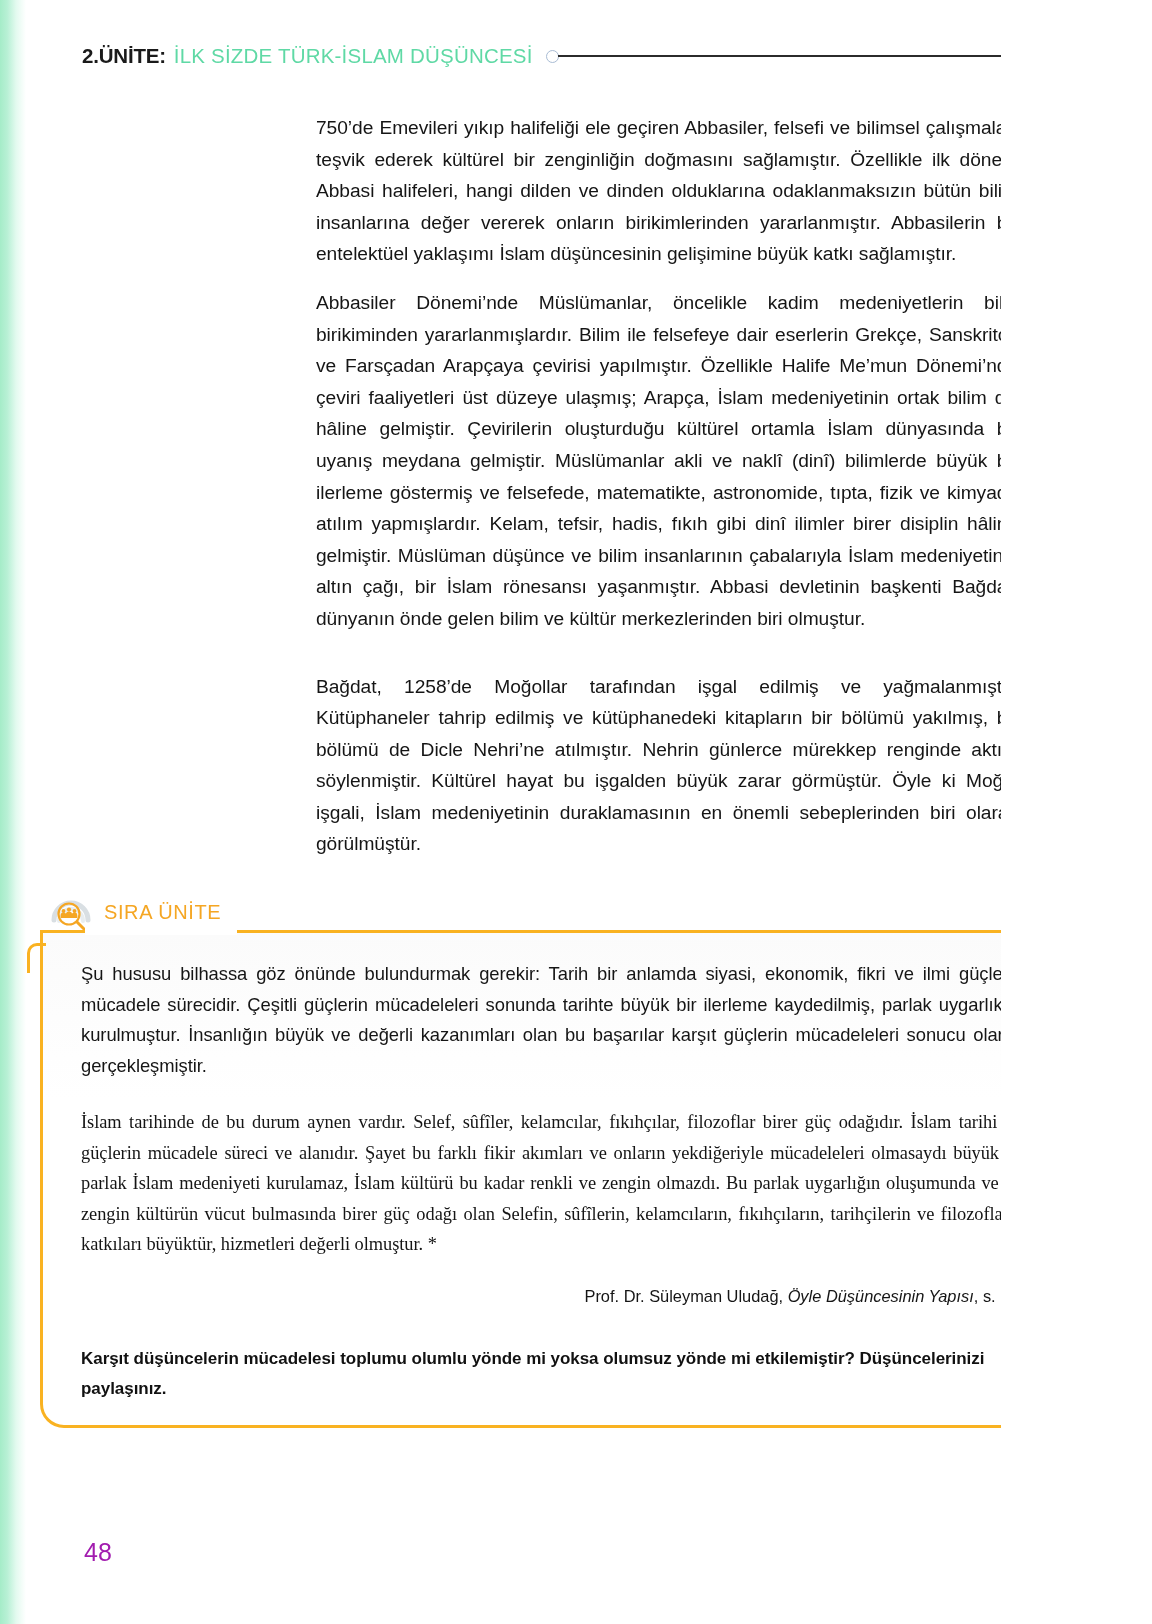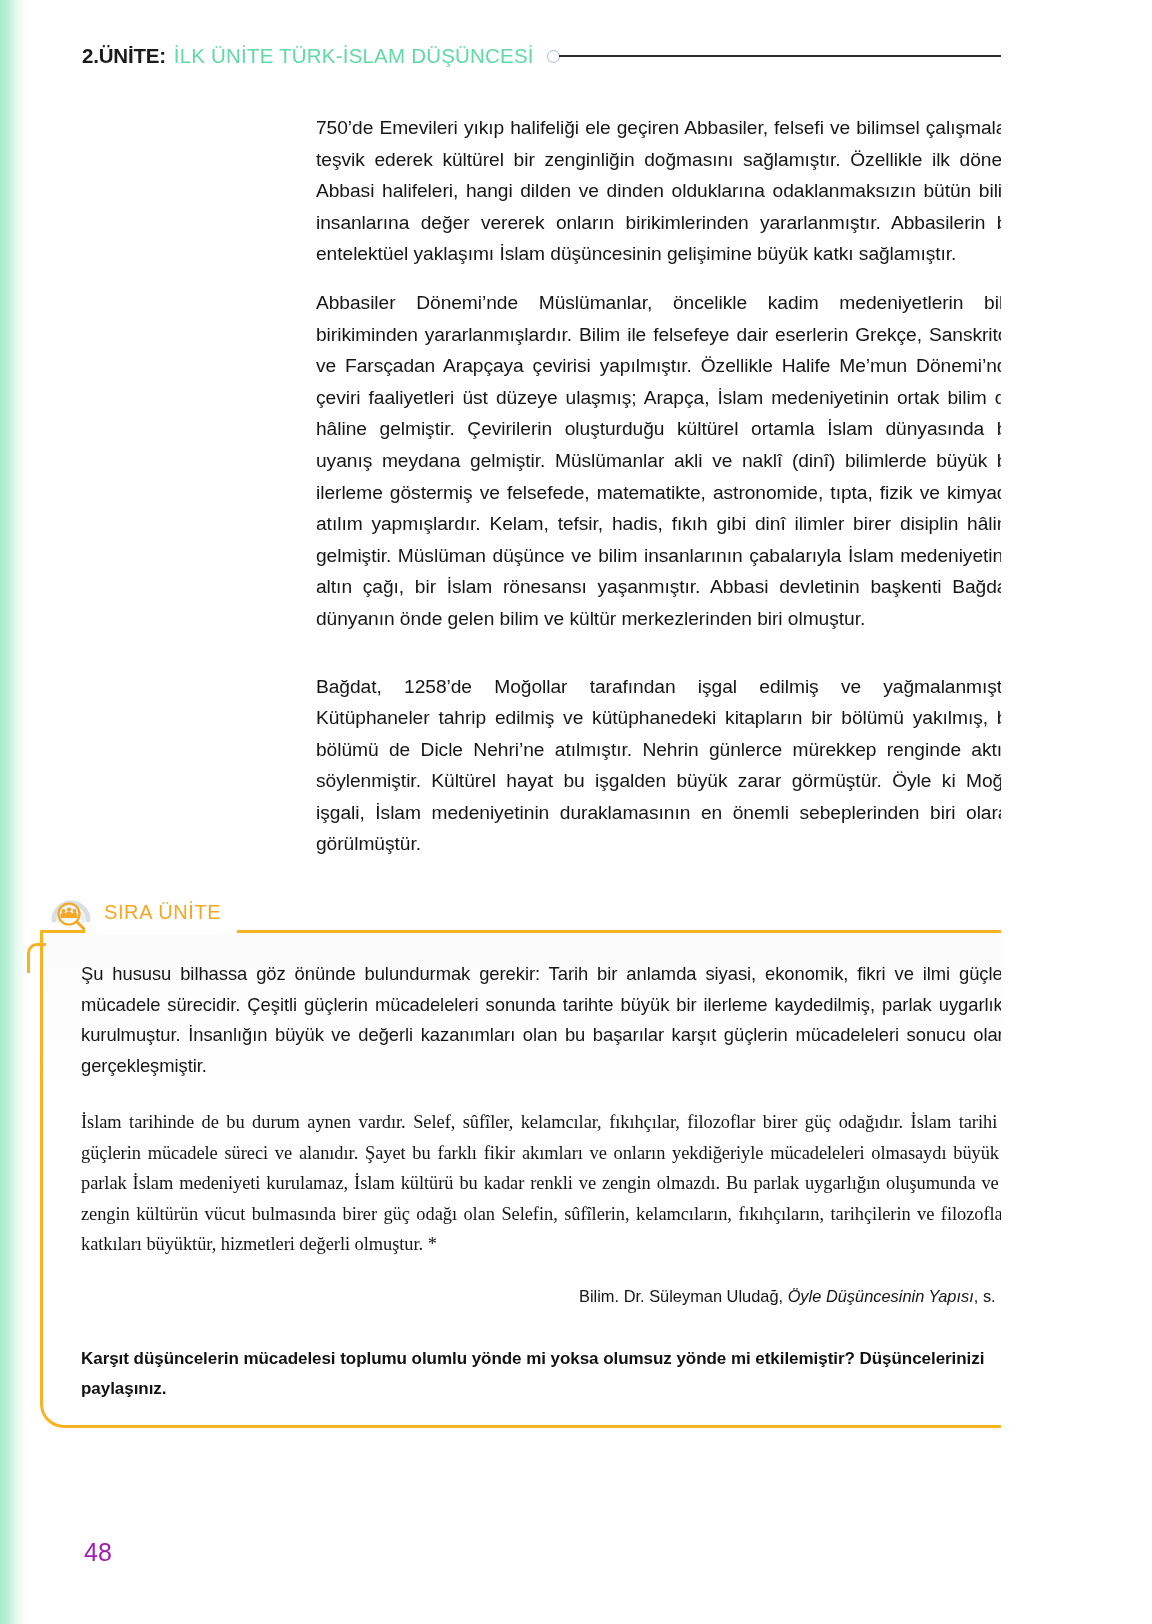--- a/index.html
+++ b/index.html
@@ -206,21 +206,21 @@
 </style>
 </head>
 <body>
 
 <div class="page">
 
   <div class="edge-stripe"></div>
 
   <div class="header">
     <span class="header-unit">2.ÜNİTE:</span>
-    <span class="header-title">İLK ÜNİTE TÜRK-İSLAM DÜŞÜNCESİ</span>
+    <span class="header-title">İLK SİZDE TÜRK-İSLAM DÜŞÜNCESİ</span>
     <span class="header-dot"></span>
     <span class="header-rule"></span>
   </div>
 
   <div class="body-col">
     <p class="para">750’de Emevileri yıkıp halifeliği ele geçiren Abbasiler, felsefi ve bilimsel çalışmaları teşvik ederek kültürel bir zenginliğin doğmasını sağlamıştır. Özellikle ilk dönem Abbasi halifeleri, hangi dilden ve dinden olduklarına odaklanmaksızın bütün bilim insanlarına değer vererek onların birikimlerinden yararlanmıştır. Abbasilerin bu entelektüel yaklaşımı İslam düşüncesinin gelişimine büyük katkı sağlamıştır.</p>
     <p class="para">Abbasiler Dönemi’nde Müslümanlar, öncelikle kadim medeniyetlerin bilgi birikiminden yararlanmışlardır. Bilim ile felsefeye dair eserlerin Grekçe, Sanskritçe ve Farsçadan Arapçaya çevirisi yapılmıştır. Özellikle Halife Me’mun Dönemi’nde çeviri faaliyetleri üst düzeye ulaşmış; Arapça, İslam medeniyetinin ortak bilim dili hâline gelmiştir. Çevirilerin oluşturduğu kültürel ortamla İslam dünyasında bir uyanış meydana gelmiştir. Müslümanlar akli ve naklî (dinî) bilimlerde büyük bir ilerleme göstermiş ve felsefede, matematikte, astronomide, tıpta, fizik ve kimyada atılım yapmışlardır. Kelam, tefsir, hadis, fıkıh gibi dinî ilimler birer disiplin hâline gelmiştir. Müslüman düşünce ve bilim insanlarının çabalarıyla İslam medeniyetinin altın çağı, bir İslam rönesansı yaşanmıştır. Abbasi devletinin başkenti Bağdat, dünyanın önde gelen bilim ve kültür merkezlerinden biri olmuştur.</p>
     <p class="para">Bağdat, 1258’de Moğollar tarafından işgal edilmiş ve yağmalanmıştır. Kütüphaneler tahrip edilmiş ve kütüphanedeki kitapların bir bölümü yakılmış, bir bölümü de Dicle Nehri’ne atılmıştır. Nehrin günlerce mürekkep renginde aktığı söylenmiştir. Kültürel hayat bu işgalden büyük zarar görmüştür. Öyle ki Moğol işgali, İslam medeniyetinin duraklamasının en önemli sebeplerinden biri olarak görülmüştür.</p>
   </div>
 
@@ -247,21 +247,21 @@
       </span>
       <span class="activity-label">SIRA ÜNİTE</span>
     </div>
 
     <div class="activity-box">
       <span class="tab-stub"></span>
 
       <p class="box-para">Şu hususu bilhassa göz önünde bulundurmak gerekir: Tarih bir anlamda siyasi, ekonomik, fikri ve ilmi güçlerin mücadele sürecidir. Çeşitli güçlerin mücadeleleri sonunda tarihte büyük bir ilerleme kaydedilmiş, parlak uygarlıklar kurulmuştur. İnsanlığın büyük ve değerli kazanımları olan bu başarılar karşıt güçlerin mücadeleleri sonucu olarak gerçekleşmiştir.</p>
       <p class="box-para tight">İslam tarihinde de bu durum aynen vardır. Selef, sûfîler, kelamcılar, fıkıhçılar, filozoflar birer güç odağıdır. İslam tarihi bu güçlerin mücadele süreci ve alanıdır. Şayet bu farklı fikir akımları ve onların yekdiğeriyle mücadeleleri olmasaydı büyük ve parlak İslam medeniyeti kurulamaz, İslam kültürü bu kadar renkli ve zengin olmazdı. Bu parlak uygarlığın oluşumunda ve bu zengin kültürün vücut bulmasında birer güç odağı olan Selefin, sûfîlerin, kelamcıların, fıkıhçıların, tarihçilerin ve filozofların katkıları büyüktür, hizmetleri değerli olmuştur. *</p>
 
-      <p class="citation"><span>Bilim. Dr. Süleyman Uludağ, </span><span class="ital">Öyle Düşüncesinin Yapısı</span><span>, s. 25.</span></p>
+      <p class="citation"><span>Prof. Dr. Süleyman Uludağ, </span><span class="ital">Öyle Düşüncesinin Yapısı</span><span>, s. 25.</span></p>
 
       <p class="question">Karşıt düşüncelerin mücadelesi toplumu olumlu yönde mi yoksa olumsuz yönde mi etkilemiştir? Düşüncelerinizi paylaşınız.</p>
     </div>
   </div>
 
 
   <div class="page-number">48</div>
 
 </div>
 

